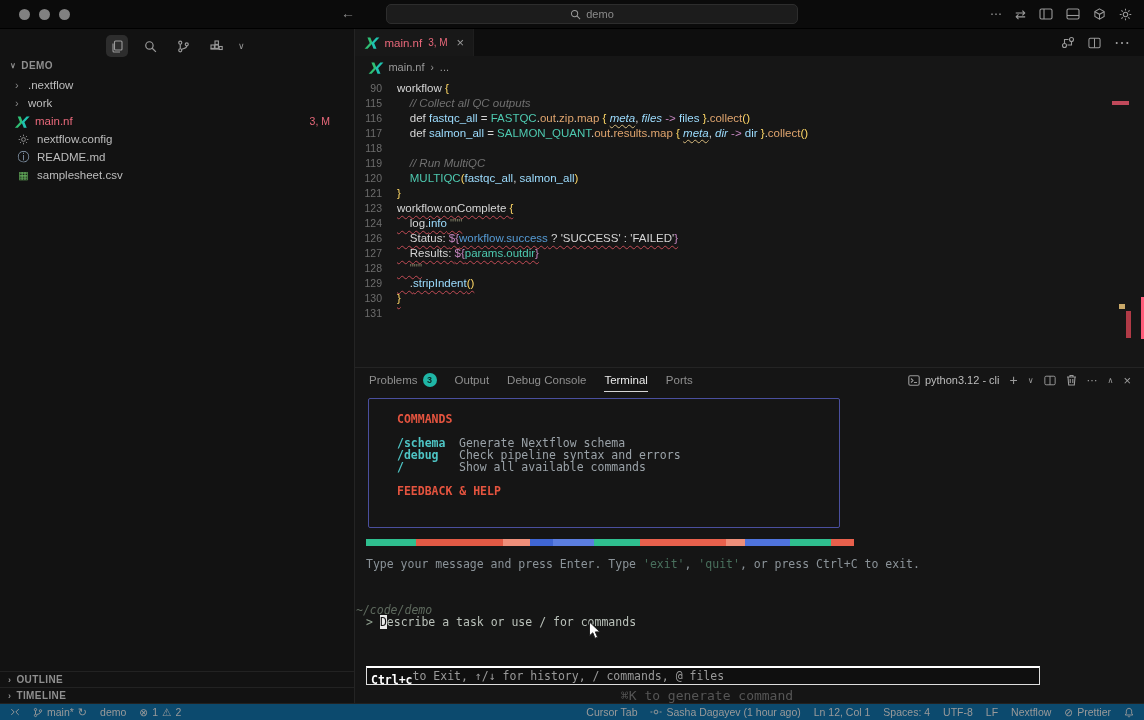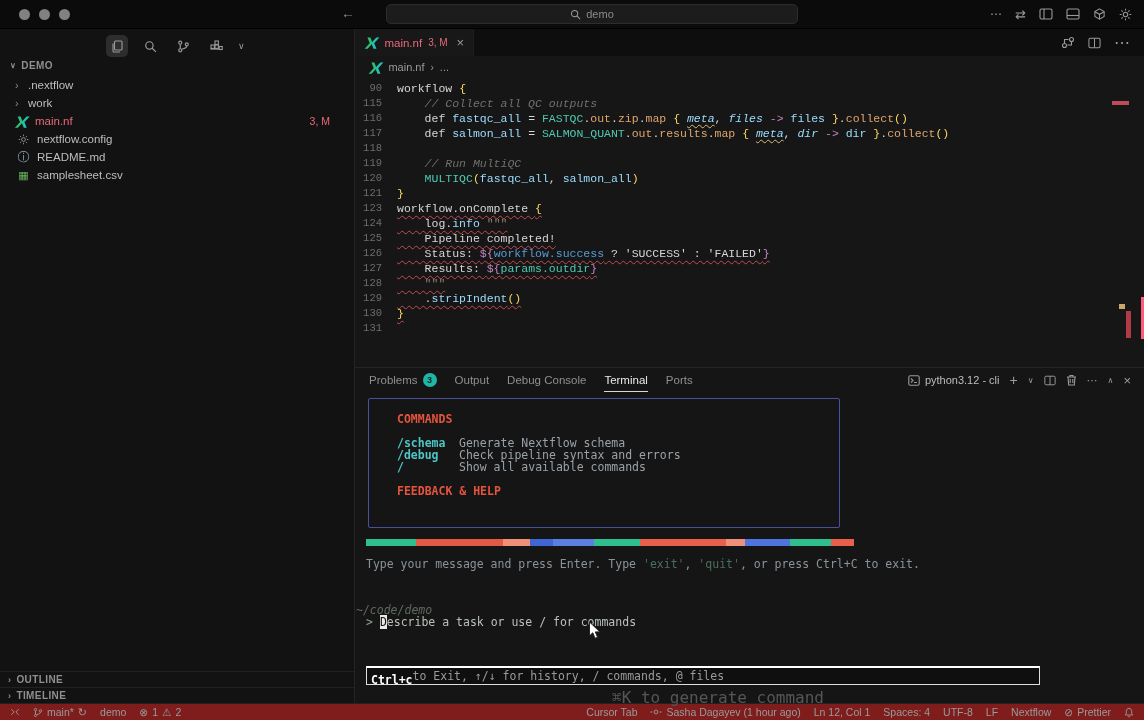--- a/index.html
+++ b/index.html
@@ -43,21 +43,21 @@
   .tabbar { height:27px; background:#0e0e0e; display:flex; align-items:stretch; }
   .tab { display:flex; align-items:center; gap:6px; padding:0 9px; background:#181818;
     border-right:1px solid #1e1e1e; font-size:11.5px; color:#e8687a; }
   .tab .close { color:#9a9a9a; font-size:13px; margin-left:3px; }
   .tab .tb-badge { font-size:10px; }
   .tab-actions { margin-left:auto; display:flex; gap:13px; align-items:center; padding-right:14px; color:#9a9a9a; }
   .breadcrumb { height:22px; display:flex; align-items:center; gap:6px; padding-left:13px;
     color:#9a9a9a; font-size:11px; }
 
   
-  .code { height:289px; padding-top:3px; font-family:Liberation Mono, monospace; font-size:11.5px; overflow:hidden; }
+  .code { height:289px; padding-top:3px; font-family:Liberation Sans, sans-serif; font-size:11.5px; overflow:hidden; }
   .cl { display:flex; height:15px; line-height:15px; white-space:pre; }
   .ln { width:42px; flex:none; text-align:right; padding-right:15px; color:#6d6d6d; font-size:10.5px; }
   .ct { flex:1; }
   .err .ct { text-decoration-line:underline; text-decoration-style:wavy; text-decoration-color:#c24b55;
     text-decoration-thickness:1px; text-underline-offset:3px; }
   .w{color:#d6d6d6} .cm{color:#707070;font-style:italic} .tl{color:#4ec9b0} .bl{color:#9cdcfe}
   .db{color:#569cd6} .or{color:#e0a56e} .pu{color:#c586c0} .br{color:#ffd866} .dm{color:#84846a}
   .itb{color:#9cdcfe;font-style:italic}
   .met{color:#9cdcfe;font-style:italic;text-decoration-line:underline;text-decoration-style:wavy;
     text-decoration-color:#d7ba7d;text-decoration-thickness:1px;text-underline-offset:2px}
@@ -91,25 +91,25 @@
   .hints { position:absolute; left:11px; top:166px; color:#8b9399; line-height:12.5px; }
   .q { color:#49705d; }
   .cwd { position:absolute; left:1px; top:211px; color:#5e6a5e; font-style:italic; }
   .promptline { position:absolute; left:11px; top:223px; color:#b9c0b9; }
   .gt { color:#8fa08f; }
   .blockcursor { background:#e9e9e9; color:#111; }
   .inputbox { position:absolute; left:11px; top:274px; width:674px; height:19px;
     border:1px solid #dedede; border-top:2px solid #fff; display:flex; align-items:center;
     padding-left:4px; color:#9a9a9a; background:#0f0f0f; }
   .ik { color:#fff; font-weight:bold;margin-top:8px; }
-  .genhint { position:absolute; left:26px; top:296px; width:674px; text-align:center;
-    color:#565656; font-size:16px; }
-
-  
-  .statusbar { height:17px; background:#7f1d1d; border-top:1px solid #222; display:flex;
+  .genhint { position:absolute; left:15px; top:296px; width:674px; text-align:center;
+    color:#565656; font-size:13px; }
+
+  
+  .statusbar { height:17px; background:#0c4a6e; border-top:1px solid #222; display:flex;
     align-items:center; padding:0 10px; gap:13px; color:#9a9a9a; font-size:10.5px; }
   .sb-item { display:flex; align-items:center; gap:4px; white-space:nowrap; }
   .sb-right { margin-left:auto; display:flex; gap:13px; align-items:center; }
 
   
   .mark { position:absolute; }
 
   svg.ic { stroke:#9a9a9a; fill:none; stroke-width:1.1; }
   .nf-icon { display:inline-flex; font-weight:bold; font-size:11px; line-height:1; }
   .nf-icon .c1 { color:#2fbf74; }
@@ -279,21 +279,20 @@
           <div class="cl"><span class="ln">90</span><span class="ct"><span class="w">workflow </span><span class="br">{</span></span></div>
           <div class="cl"><span class="ln">115</span><span class="ct"><span class="cm">    // Collect all QC outputs</span></span></div>
           <div class="cl"><span class="ln">116</span><span class="ct"><span class="w">    def </span><span class="bl">fastqc_all</span><span class="w"> = </span><span class="tl">FASTQC</span><span class="w">.</span><span class="or">out</span><span class="w">.</span><span class="or">zip</span><span class="w">.</span><span class="or">map</span><span class="w"> </span><span class="br">{</span><span class="w"> </span><span class="met">meta</span><span class="w">, </span><span class="itb">files</span><span class="pu"> -&gt; </span><span class="bl">files</span><span class="w"> </span><span class="br">}</span><span class="w">.</span><span class="or">collect</span><span class="br">()</span></span></div>
           <div class="cl"><span class="ln">117</span><span class="ct"><span class="w">    def </span><span class="bl">salmon_all</span><span class="w"> = </span><span class="tl">SALMON_QUANT</span><span class="w">.</span><span class="or">out</span><span class="w">.</span><span class="or">results</span><span class="w">.</span><span class="or">map</span><span class="w"> </span><span class="br">{</span><span class="w"> </span><span class="met">meta</span><span class="w">, </span><span class="itb">dir</span><span class="pu"> -&gt; </span><span class="bl">dir</span><span class="w"> </span><span class="br">}</span><span class="w">.</span><span class="or">collect</span><span class="br">()</span></span></div>
           <div class="cl"><span class="ln">118</span><span class="ct"></span></div>
           <div class="cl"><span class="ln">119</span><span class="ct"><span class="cm">    // Run MultiQC</span></span></div>
           <div class="cl"><span class="ln">120</span><span class="ct"><span class="w">    </span><span class="tl">MULTIQC</span><span class="br">(</span><span class="bl">fastqc_all</span><span class="w">, </span><span class="bl">salmon_all</span><span class="br">)</span></span></div>
           <div class="cl"><span class="ln">121</span><span class="ct"><span class="br">}</span></span></div>
           <div class="cl err"><span class="ln">123</span><span class="ct"><span class="w">workflow.onComplete </span><span class="br">{</span></span></div>
           <div class="cl err"><span class="ln">124</span><span class="ct"><span class="w">    log.</span><span class="bl">info</span><span class="dm"> """</span></span></div>
-          <div class="cl err"><span class="ln">125</span><span class="ct"><span class="w">    Pipeline completed!</span></span></div>
           <div class="cl err"><span class="ln">126</span><span class="ct"><span class="w">    Status: </span><span class="pu">${</span><span class="db">workflow.success</span><span class="w"> ? 'SUCCESS' : 'FAILED'</span><span class="pu">}</span></span></div>
           <div class="cl err"><span class="ln">127</span><span class="ct"><span class="w">    Results: </span><span class="pu">${</span><span class="tl">params.outdir</span><span class="pu">}</span></span></div>
           <div class="cl err"><span class="ln">128</span><span class="ct"><span class="dm">    """</span></span></div>
           <div class="cl err"><span class="ln">129</span><span class="ct"><span class="w">    .</span><span class="bl">stripIndent</span><span class="br">()</span></span></div>
           <div class="cl err"><span class="ln">130</span><span class="ct"><span class="br">}</span></span></div>
           <div class="cl"><span class="ln">131</span><span class="ct"></span></div>
         </div>
 
       <div class="panel">
         <div class="panel-tabs">

